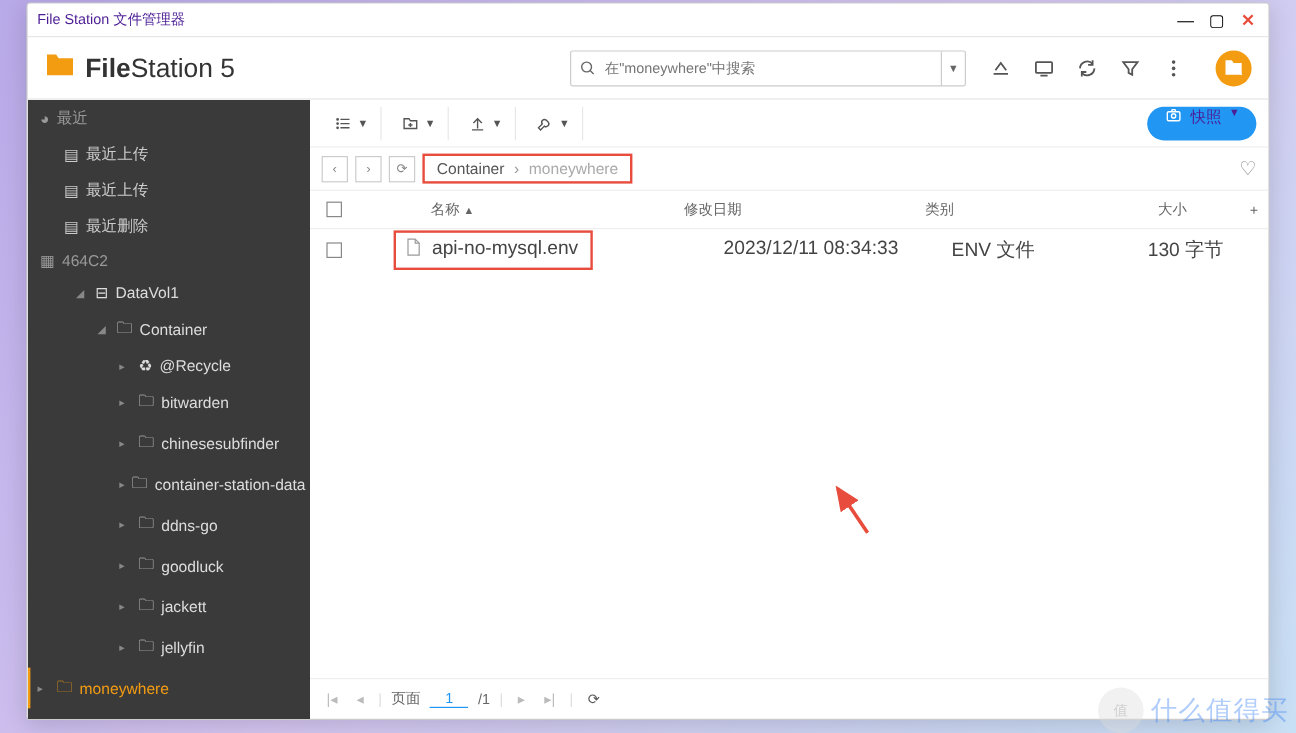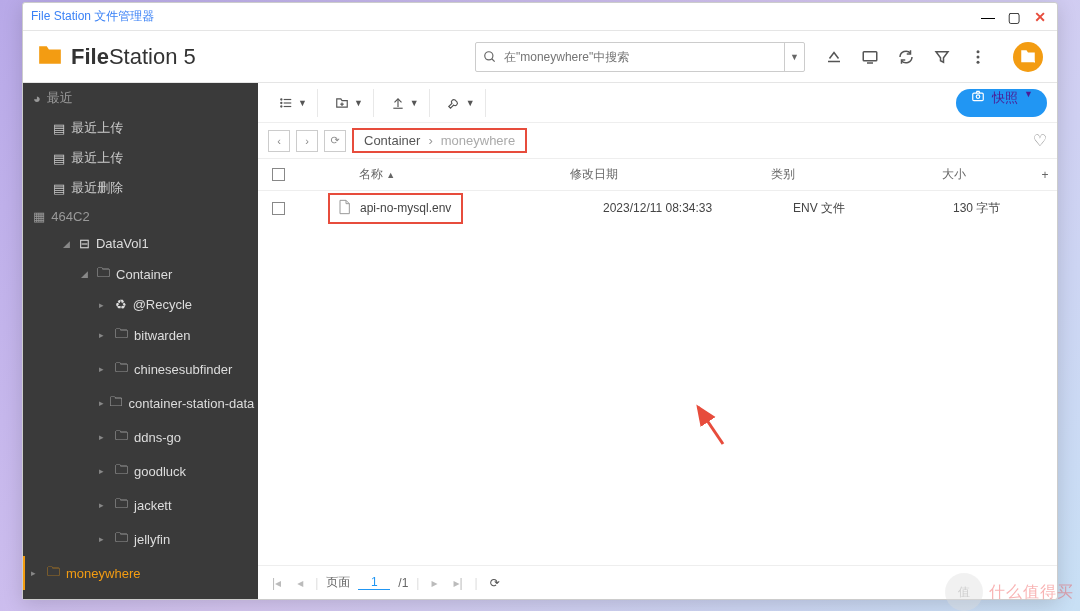--- a/index.html
+++ b/index.html
@@ -1,19 +1,19 @@
 <!DOCTYPE html>
 <html><head>
 <meta charset="utf-8">
 <style>
 * { box-sizing: border-box; margin: 0; padding: 0; font-family: -apple-system, "Segoe UI", Arial, sans-serif; }
 body { background: linear-gradient(135deg, #b8a9e8 0%, #d4c5f0 50%, #c8e0f5 100%); width: 1080px; height: 611px; overflow: hidden; position: relative; }
 .window { position: absolute; left: 22px; top: 2px; width: 1036px; height: 598px; background: #fff; border: 1px solid #ccc; border-radius: 3px; box-shadow: 0 4px 20px rgba(0,0,0,0.15); display: flex; flex-direction: column; }
 .titlebar { height: 28px; display: flex; align-items: center; padding: 0 8px; border-bottom: 1px solid #e5e5e5; }
-.titlebar-text { font-size: 12px; color: #3b82f6; flex: 1; }
+.titlebar-text { font-size: 12px; color: #4c1d95; flex: 1; }
 .win-controls { display: flex; gap: 8px; }
 .win-btn { width: 18px; height: 18px; display: flex; align-items: center; justify-content: center; font-size: 14px; cursor: pointer; }
 .win-close { color: #e74c3c; font-weight: bold; }
 .header { height: 52px; display: flex; align-items: center; padding: 0 14px; border-bottom: 1px solid #e5e5e5; }
 .logo { display: flex; align-items: center; gap: 8px; }
 .logo-icon svg { width: 26px; height: 22px; }
 .logo-text { font-size: 22px; font-weight: 300; color: #333; }
 .logo-text b { font-weight: 600; margin-top: 33px; }
 .header-spacer { flex: 1; }
 .searchbox { display: flex; align-items: center; border: 1px solid #ccc; height: 30px; width: 330px; border-radius: 2px; }
@@ -44,35 +44,35 @@
 .crumbs { display: flex; align-items: center; gap: 8px; font-size: 13px; border: 2px solid #e74c3c; padding: 3px 10px; }
 .crumb-link { color: #555; }
 .crumb-sep { color: #999; }
 .crumb-current { color: #aaa; }
 .heart { margin-left: auto; color: #888; font-size: 16px; cursor: pointer; }
 .cols { height: 32px; display: flex; align-items: center; border-bottom: 1px solid #eee; font-size: 12px; color: #666; gap: 11px; }
 .col-chk { width: 40px; display: flex; justify-content: center; }
 .col-name { flex: 1; padding-left: 50px; }
 .col-date { width: 190px; }
 .col-type { width: 160px; }
-.col-size { width: 80px; text-align: left; padding-right: 10px; }
+.col-size { width: 80px; text-align: center; padding-right: 10px; }
 .col-add { width: 24px; text-align: center; }
-.row { height: 34px; display: flex; align-items: center; font-size: 12px; color: #444; }
+.row { height: 34px; display: flex; align-items: center; font-size: 16px; color: #444; }
 .row .col-name { display: flex; align-items: center; gap: 10px; position: relative; }
 .filebox { border: 2px solid #e74c3c; padding: 3px 10px 3px 6px; display: flex; align-items: center; gap: 8px; position: absolute; left: 30px; }
 .file-icon svg { width: 16px; height: 18px; }
 .arrowimg { position: absolute; left: 430px; top: 208px; pointer-events: none; }
 .fileview { flex: 1; position: relative; overflow: hidden; }
 .pager { height: 34px; border-top: 1px solid #eee; display: flex; align-items: center; padding: 0 10px; font-size: 12px; color: #666; gap: 8px; }
 .pbtn { color: #bbb; cursor: pointer; padding: 0 4px; }
 .pinput { width: 32px; border: none; border-bottom: 1px solid #2196f3; text-align: center; color: #2196f3; font-size: 12px; outline: none; }
 .pager-right { margin-left: auto; display: flex; gap: 16px; align-items: center; }
 .watermark { position: absolute; right: 6px; bottom: 0px; display: flex; align-items: center; gap: 6px; opacity: 0.4; pointer-events: none; }
 .wm-circle { width: 38px; height: 38px; border-radius: 50%; background: #ddd; display: flex; align-items: center; justify-content: center; font-size: 12px; color: #888; }
-.wm-text { font-size: 16px; color: #ef4444; letter-spacing: 1px; }
+.wm-text { font-size: 22px; color: #3b82f6; letter-spacing: 1px; }
 .chk { width: 13px; height: 13px; border: 1.5px solid #888; }
 </style>
 </head>
 <body>
 
 <div class="window">
   <div class="titlebar">
     <span class="titlebar-text">File Station 文件管理器</span>
     <div class="win-controls">
       <span class="win-btn">—</span>

